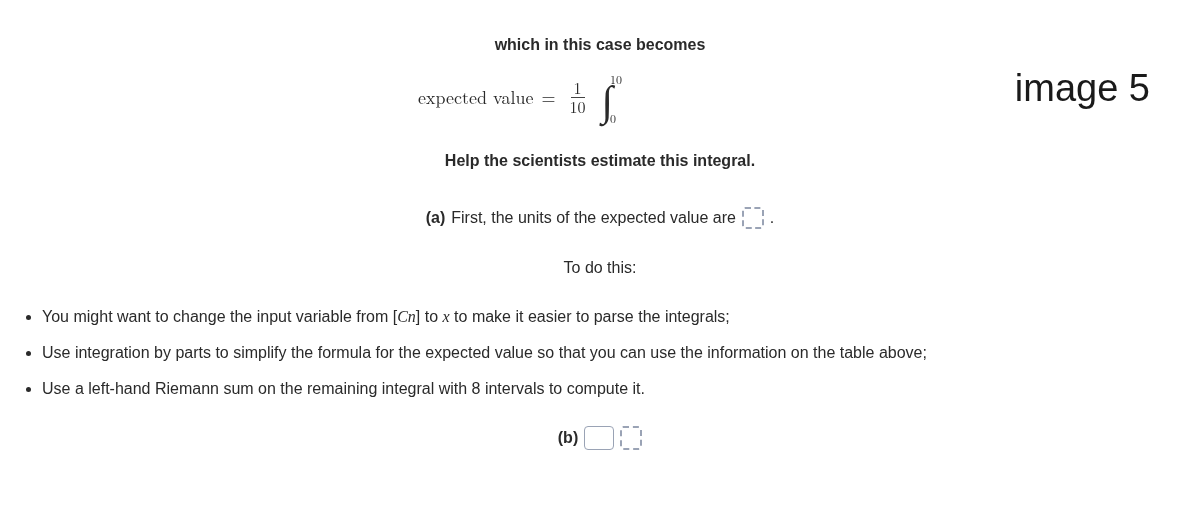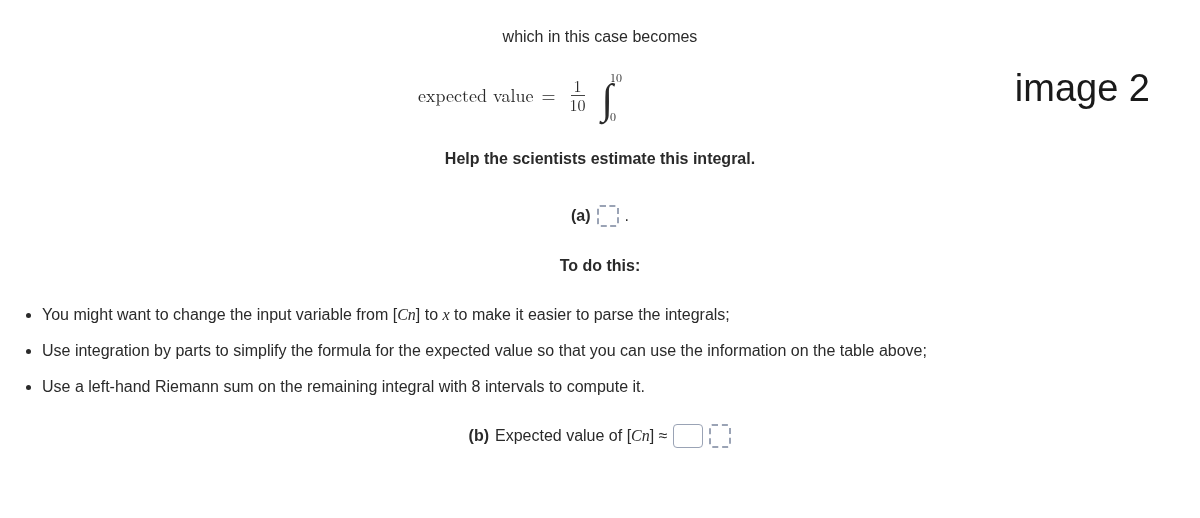--- a/index.html
+++ b/index.html
@@ -15,37 +15,37 @@
       height: 518px;
       position: relative;
       padding: 12px 20px;
       font-size: 16px;
       line-height: 1.6;
     }
     .centered {
       text-align: center;
     }
     .intro-line {
-      margin: 12px auto 18px auto;
-      font-size: 16px;
+      margin: 20px auto 18px auto;
+      font-size: 16px;
+      font-weight: bold;
     }
     .formula-row {
       display: flex;
       align-items: center;
       margin: 0 auto 20px auto;
       position: relative;
     }
     .formula-block {
       font-family: "Latin Modern Roman", "Computer Modern", "Cambria Math", Georgia, serif;
       font-size: 18px;
       margin-left: 398px;
       display: flex;
       align-items: center;
       gap: 8px;
-      margin-top: 6px;
     }
     .roman {
       font-family: "Latin Modern Roman", "Computer Modern", Georgia, serif;
     }
     .frac {
       display: inline-flex;
       flex-direction: column;
       align-items: center;
       vertical-align: middle;
       font-size: 16px;
@@ -106,21 +106,20 @@
       display: inline-block;
       width: 22px;
       height: 22px;
       border: 2px dashed #9aa3b5;
       border-radius: 3px;
       background: #fff;
       vertical-align: middle;
     }
     .todo-line {
       margin: 12px auto 24px auto;
-      font-weight: bold;
     }
     .bullets {
       list-style: disc;
       padding-left: 22px;
       margin: 24px 0 24px 0;
     }
     .bullets li {
       margin: 10px 0;
       font-size: 16px;
     }
@@ -170,44 +169,42 @@
     <span class="integral">
       <span class="int-sign">∫</span>
       <span class="int-limits">
         <span class="int-upper">10</span>
         <span class="int-lower">0</span>
       </span>
     </span>
   </div>
 </div>
 
-<div class="image-label">image 2</div>
+<div class="image-label">image 5</div>
 
 <div class="centered help-line">Help the scientists estimate this integral.</div>
 
 <div class="part-a">
   <span class="bold-label">(a)</span>
+  <span>First, the units of the expected value are</span>
   <span class="input-blank"></span>
   <span>.</span>
 </div>
 
 <div class="centered todo-line">To do this:</div>
 
 <ul class="bullets">
   <li>
     <span>You might want to change the input variable from [</span><span class="cn">Cn</span><span>] to </span><span class="math-i">x</span><span> to make it easier to parse the integrals;</span>
   </li>
   <li>
     <span>Use integration by parts to simplify the formula for the expected value so that you can use the information on the table above;</span>
   </li>
   <li>
     <span>Use a left-hand Riemann sum on the remaining integral with 8 intervals to compute it.</span>
   </li>
 </ul>
 
 <div class="part-b">
   <span class="bold-label">(b)</span>
-  <span>
-    <span>Expected value of [</span><span class="cn">Cn</span><span>] ≈</span>
-  </span>
   <span class="input-box"></span>
   <span class="dashed-box"></span>
 </div>
 
 </body></html>

